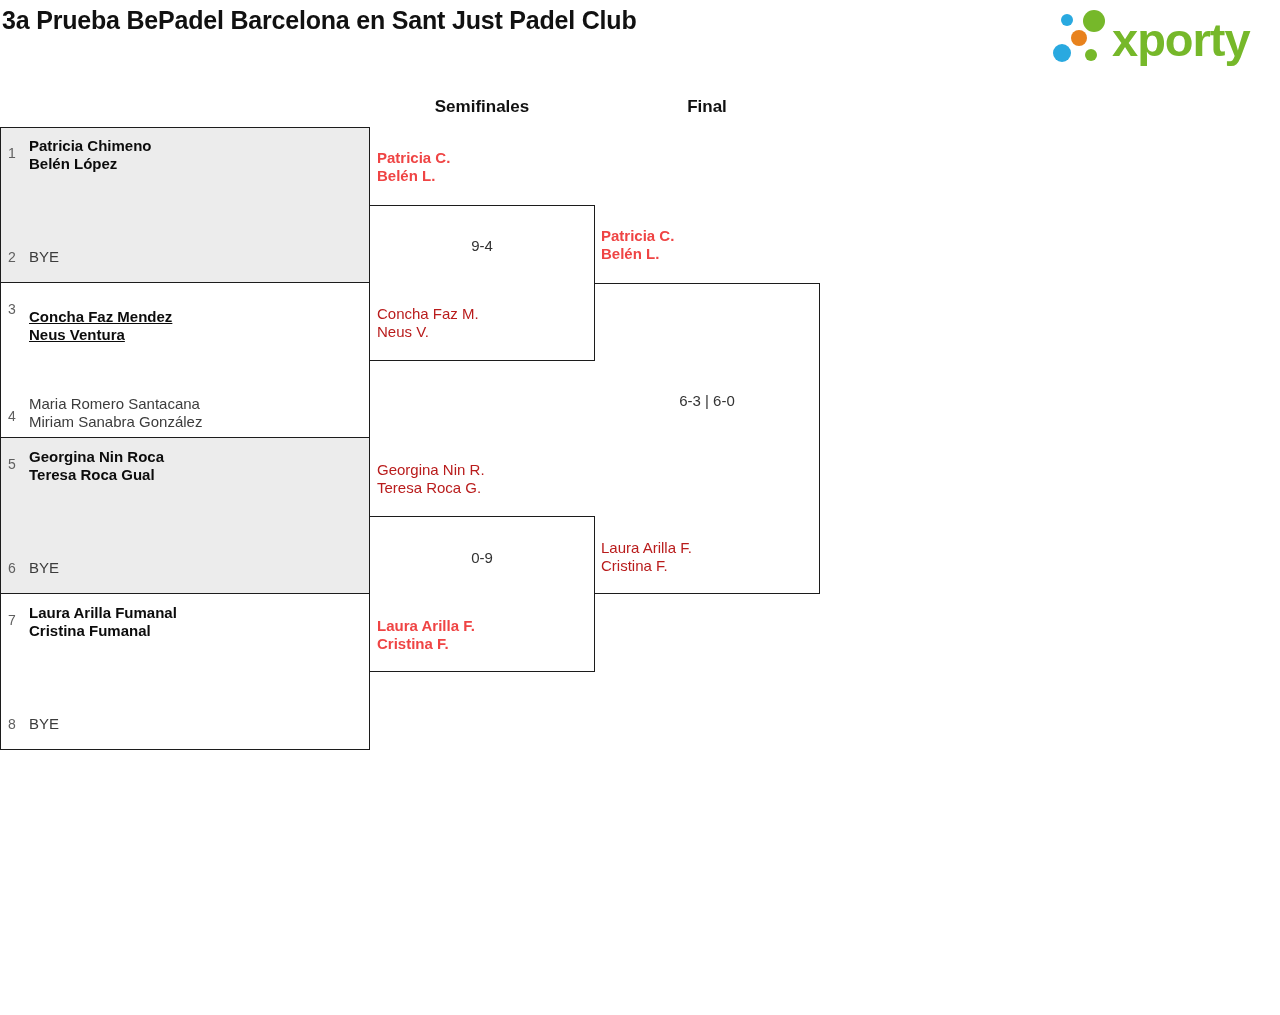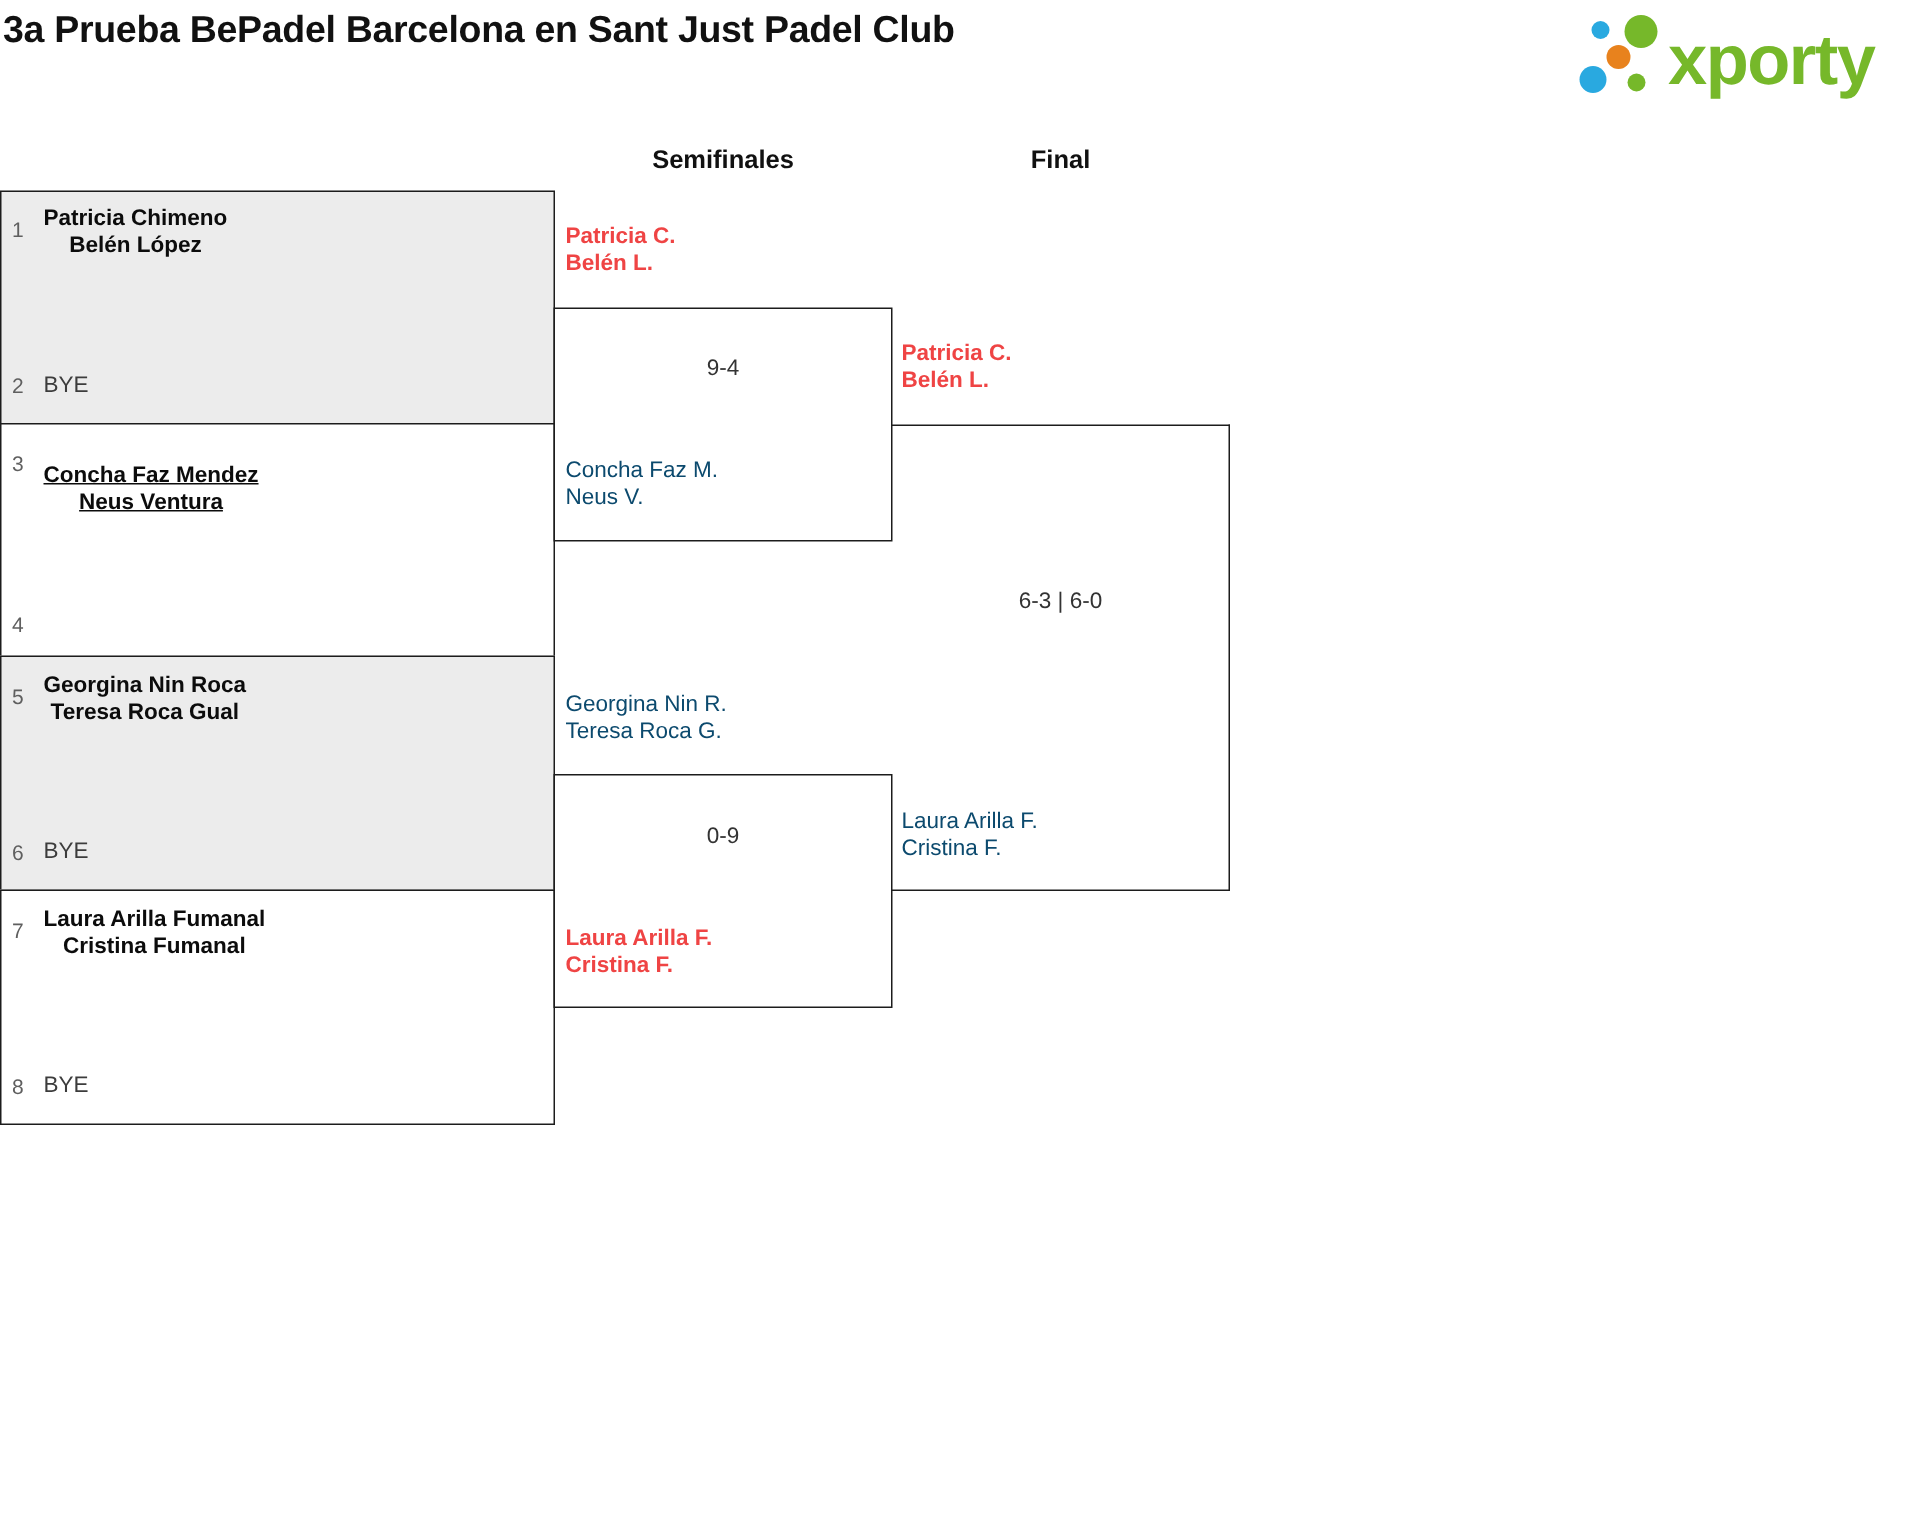--- a/index.html
+++ b/index.html
@@ -25,24 +25,24 @@
   
   .box { position:absolute; border:1px solid #1c1c1c; }
   .qf-box { left:0; width:370px; }
   .qf-gray { background:#ececec; }
   .qf-white { background:#fff; }
   .sf-box { left:369px; width:226px; background:transparent; }
   .final-box { left:594px; width:226px; border-left:none; background:transparent; }
 
   
   .seed { position:absolute; font-size:14px; color:#5f5f5f; line-height:19px; }
-  .team { position:absolute; font-size:15px; line-height:18px; color:#3c3c3c;text-align:center; }
+  .team { position:absolute; font-size:15px; line-height:18px; color:#3c3c3c; }
   .team.winner { font-weight:700; color:#0c0c0c; }
   .score { position:absolute; font-size:15px; color:#333; text-align:center; line-height:18px; }
-  .lbl { position:absolute; font-size:15px; line-height:18px; color:#0c4a6e; }
+  .lbl { position:absolute; font-size:15px; line-height:18px; color:#b91c1c; }
   .lbl.winner { font-weight:700; color:#ef4444; }
   .score-mid { position:absolute; font-size:15px; color:#333; text-align:center; width:226px; }
 </style>
 </head>
 <body>
 
 <div class="page">
 
   <div class="title">
     <div>3a Prueba BePadel Barcelona en Sant Just Padel Club</div>
@@ -74,20 +74,24 @@
     </div>
   </div>
 
   <div class="box qf-box qf-white" style="top:282px;height:157px;">
     <span class="seed" style="left:7px;top:17px;">3</span>
     <div class="team winner" style="left:28px;top:25px;text-decoration:underline;">
       <div>Concha Faz Mendez</div>
       <div>Neus Ventura</div>
     </div>
     <span class="seed" style="left:7px;top:124px;">4</span>
+    <div class="team" style="left:28px;top:112px;">
+      <div>Maria Romero Santacana</div>
+      <div>Miriam Sanabra González</div>
+    </div>
   </div>
 
   <div class="box qf-box qf-gray" style="top:437px;height:157px;">
     <span class="seed" style="left:7px;top:17px;">5</span>
     <div class="team winner" style="left:28px;top:10px;">
       <div>Georgina Nin Roca</div>
       <div>Teresa Roca Gual</div>
     </div>
     <span class="seed" style="left:7px;top:121px;">6</span>
     <div class="team" style="left:28px;top:121px;">

